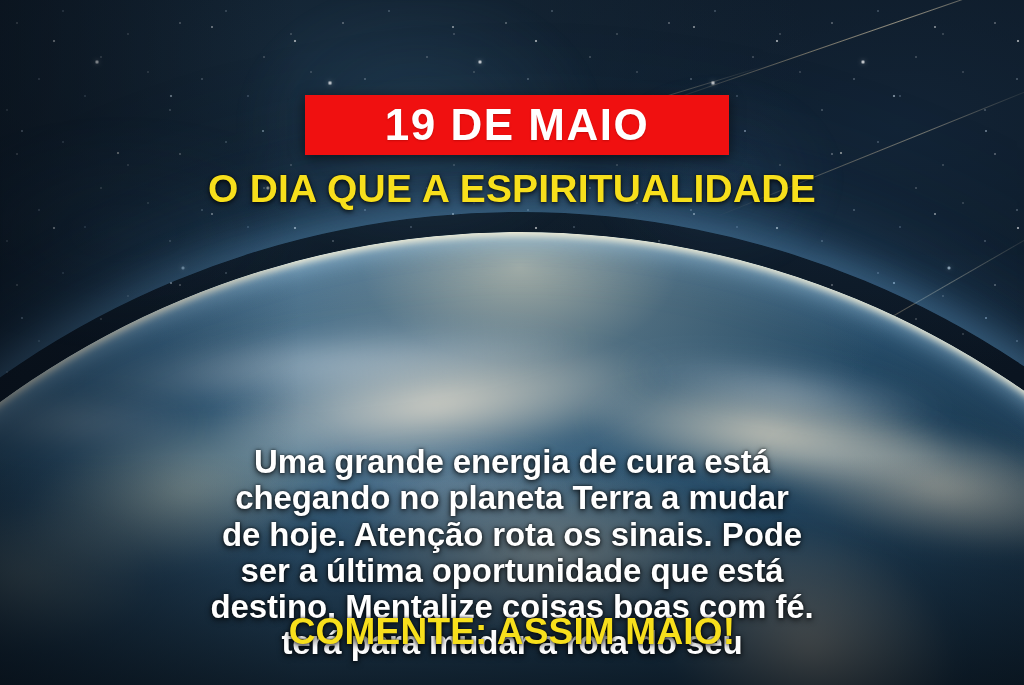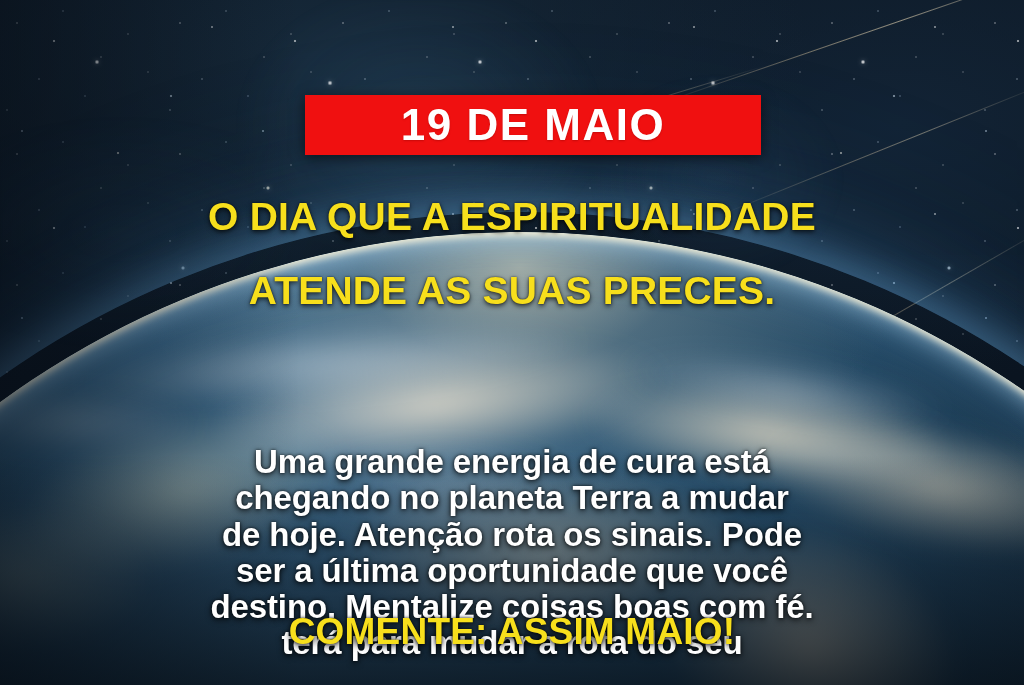--- a/index.html
+++ b/index.html
@@ -171,21 +171,21 @@
     background: linear-gradient(90deg, rgba(6,12,20,.55) 0%, rgba(6,12,20,0) 100%);
   }
 
   
   .content { position: absolute; inset: 0; }
 
   .date-banner {
     position: absolute;
     left: 305px;
     top: 95px;
-    width: 456px;
+    width: 424px;
     height: 60px;
     background: var(--banner-bg, #F01010);
     display: flex;
     align-items: center;
     justify-content: center;
     box-shadow: 0 3px 12px rgba(0,0,0,.55);
   }
   .date-banner-text {
     color: #ffffff;
     font-size: 44px;
@@ -201,21 +201,21 @@
     left: 0; right: 0;
     top: 166px;
     text-align: center;
     color: var(--accent-yellow, #F7DF1C);
     font-size: 39px;
     font-weight: 700;
     line-height: 1.18;
     letter-spacing: .2px;
     text-shadow: 0 2px 5px rgba(0,0,0,.72), 0 0 2px rgba(0,0,0,.6);
   }
-  .headline-line { display: block; white-space: nowrap; margin-top: 28px; }
+  .headline-line { display: block; white-space: nowrap; }
 
   .body-copy {
     position: absolute;
     left: 0; right: 0;
     top: 444px;
     text-align: center;
     color: #ffffff;
     font-size: 33px;
     font-weight: 700;
     line-height: 1.10;
@@ -275,28 +275,27 @@
   <div class="bottom-shade"></div>
 
   <div class="content">
 
     <div class="date-banner">
       <span class="date-banner-text">19 DE MAIO</span>
     </div>
 
     <div class="headline">
       <span class="headline-line">O DIA QUE A ESPIRITUALIDADE</span>
-      <span class="headline-line">ATENDE AS SUAS PRECES.</span>
     </div>
 
     <div class="body-copy">
       <span class="body-line">Uma grande energia de cura está</span>
       <span class="body-line">chegando no planeta Terra a mudar</span>
       <span class="body-line">de hoje. Atenção rota os sinais. Pode</span>
-      <span class="body-line">ser a última oportunidade que você</span>
+      <span class="body-line">ser a última oportunidade que está</span>
       <span class="body-line">destino. Mentalize coisas boas com fé.</span>
       <span class="body-line">terá para mudar a rota do seu</span>
     </div>
 
     <div class="cta">COMENTE: ASSIM MAIO!</div>
 
   </div>
 </div>
 
 </body></html>

